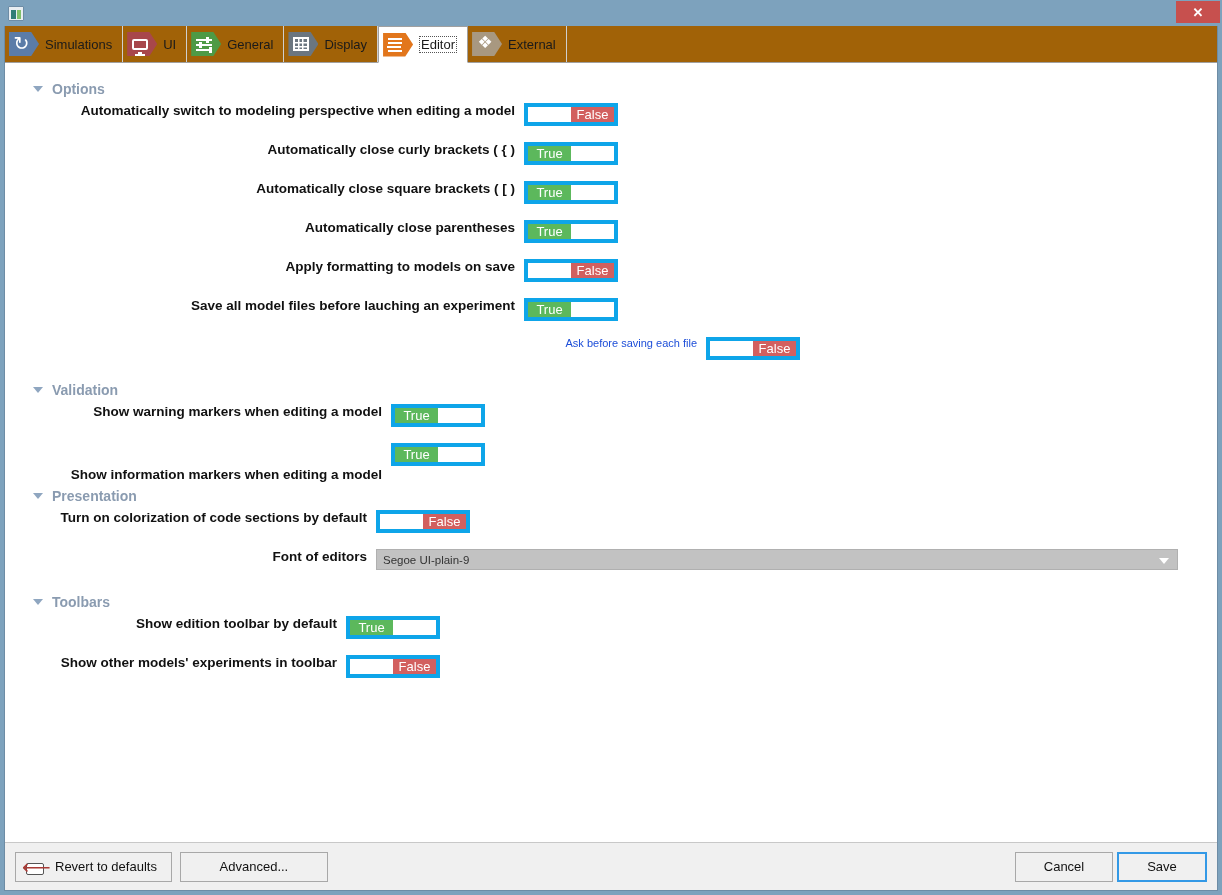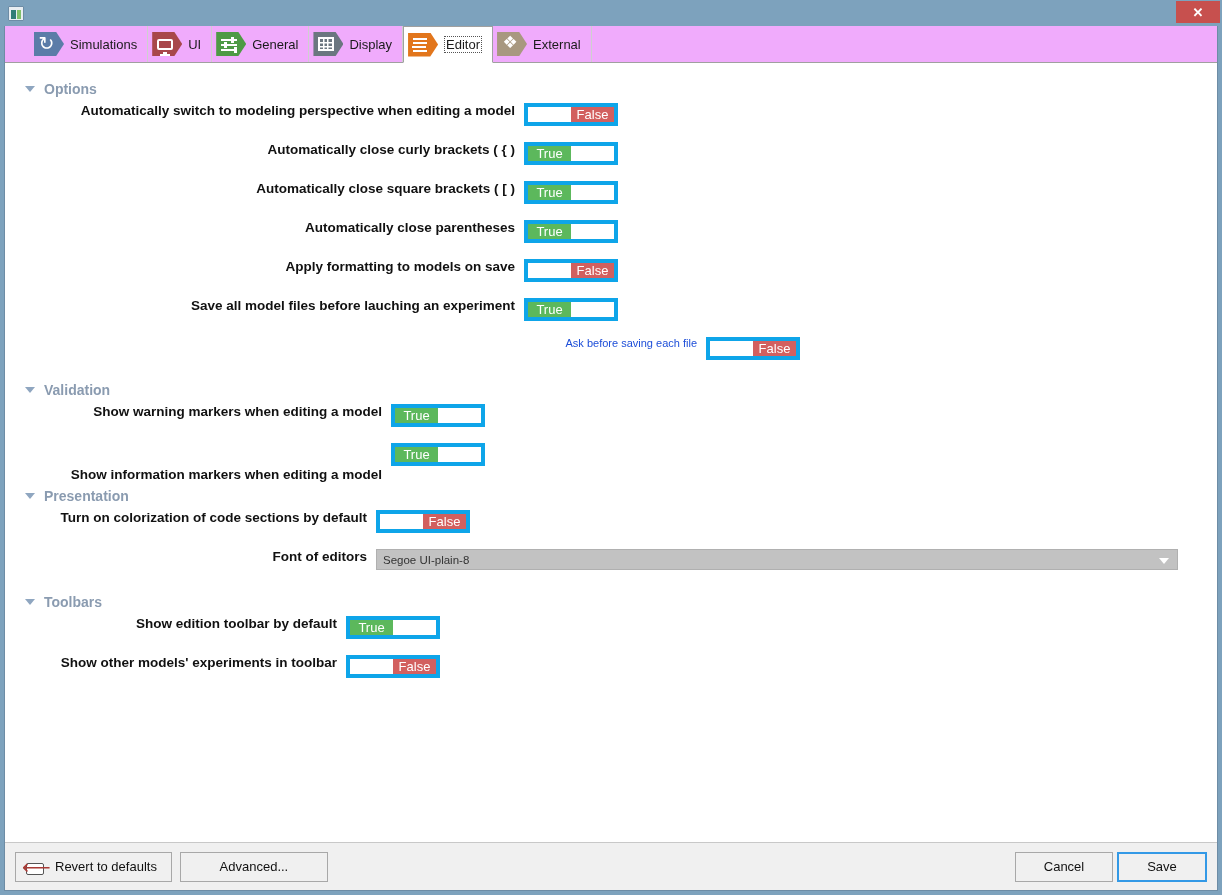--- a/index.html
+++ b/index.html
@@ -46,24 +46,24 @@
   
   .frame {
     flex: 1; margin: 0 4px 4px 4px;
     background: #ffffff;
     display: flex; flex-direction: column;
     border: 1px solid #6d8ca5; border-top: none;
   }
   
   .tabstrip {
     height: 37px; min-height: 37px;
-    background: #f0abfc;
+    background: #a16207;
     border-bottom: 1px solid #a0a0a0;
     display: flex; align-items: stretch;
-    padding-left: 25px;
+    padding-left: 0;
   }
   .tab {
     display: flex; align-items: center; gap: 6px;
     padding: 0 10px 0 4px;
     border-right: 1px solid #cfcfcf;
     cursor: pointer;
     position: relative;
   }
   .tab.selected {
     background: #ffffff;
@@ -131,21 +131,21 @@
     font-size: 17px; color: #fff; font-family: "DejaVu Sans", sans-serif;
   }
   
   .content {
     flex: 1; background: #ffffff;
     position: relative; overflow: hidden;
     padding: 12px 0 0 0;
   }
   .section-head {
     display: flex; align-items: center; gap: 9px;
-    padding-left: 20px; margin-top: 6px; margin-bottom: 6px;
+    padding-left: 28px; margin-top: 6px; margin-bottom: 6px;
     cursor: pointer;
   }
   .tri {
     width: 0; height: 0;
     border-left: 5px solid transparent;
     border-right: 5px solid transparent;
     border-top: 6px solid #8fa6c0;
   }
   .section-title {
     font-size: 14px; font-weight: bold; color: #8a9bb0;
@@ -355,21 +355,21 @@
         <div class="row">
           <div class="row-label" style="width: 330px; margin-left: 32px;">Turn on colorization of code sections by default</div>
           <div class="toggle">
             <div class="half blank"></div>
             <div class="half off">False</div>
           </div>
         </div>
         <div class="row">
           <div class="row-label" style="width: 330px; margin-left: 32px;">Font of editors</div>
           <div class="combo">
-            <span>Segoe UI-plain-8</span>
+            <span>Segoe UI-plain-9</span>
             <span class="combo-arrow"></span>
           </div>
         </div>
         <div class="section-head">
           <span class="tri"></span>
           <span class="section-title">Toolbars</span>
         </div>
         <div class="row">
           <div class="row-label" style="width: 300px; margin-left: 32px;">Show edition toolbar by default</div>
           <div class="toggle">

